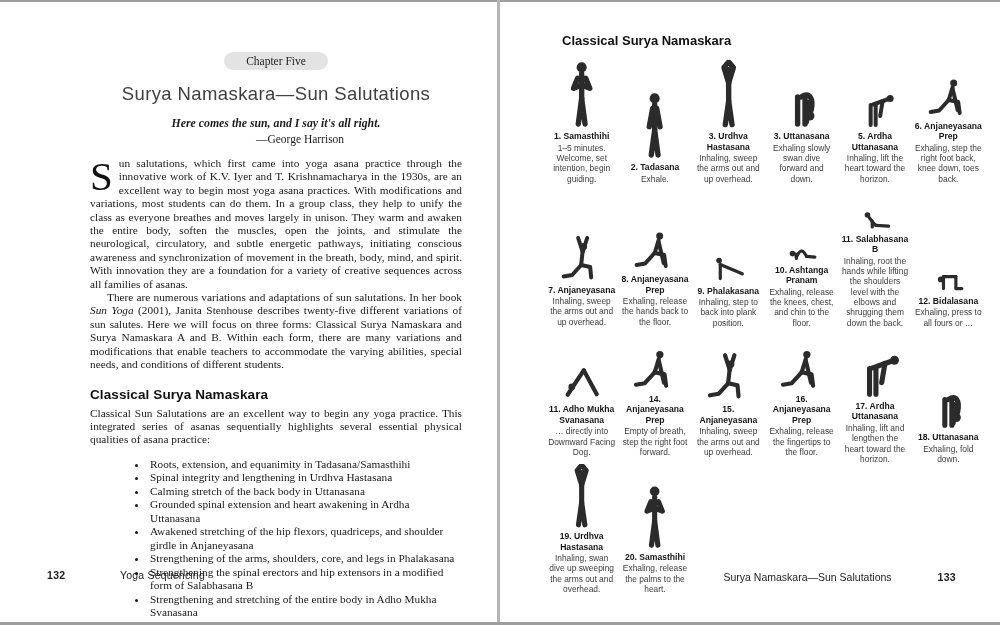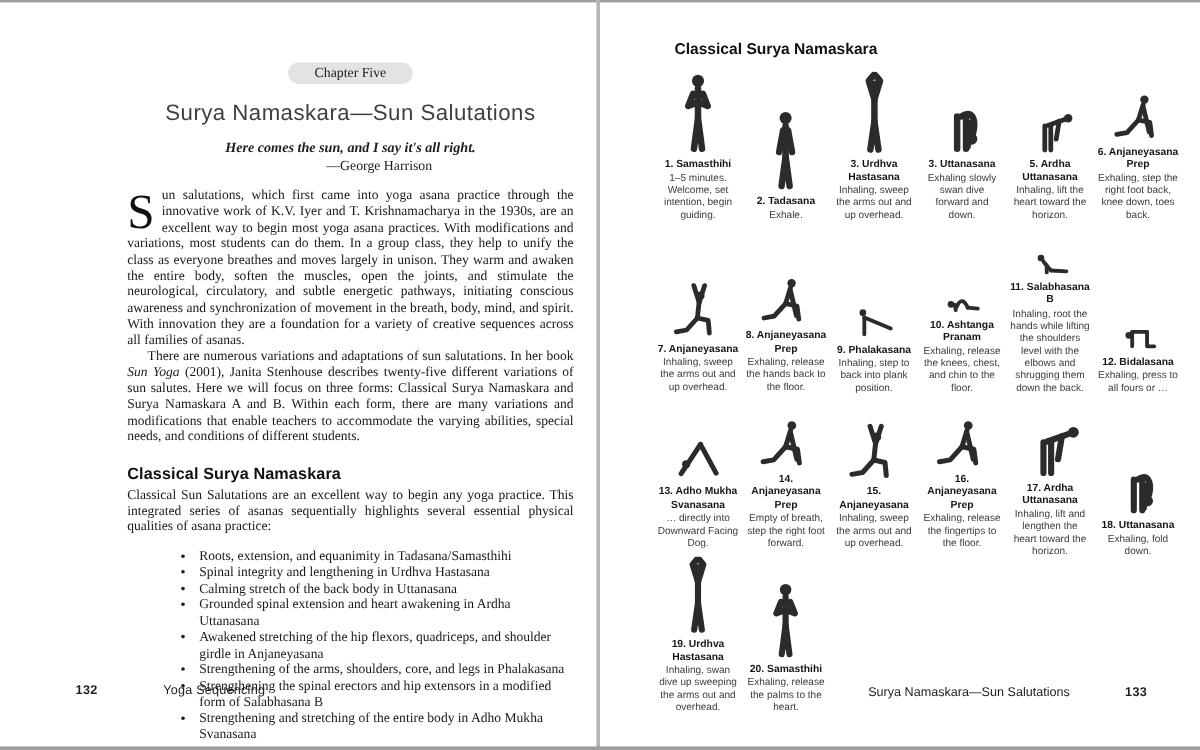--- a/index.html
+++ b/index.html
@@ -4,21 +4,21 @@
 <style>
   * { margin:0; padding:0; box-sizing:border-box; }
   html,body { background:#e9e9e9; }
   body { font-family:"Liberation Sans", sans-serif; }
   .spread { position:relative; width:1000px; height:625px; background:#ffffff; overflow:hidden; }
   .frame-top { position:absolute; top:0; left:0; width:1000px; height:2px; background:#9e9e9e; }
   .frame-bottom { position:absolute; bottom:0; left:0; width:1000px; height:3px; background:#9e9e9e; }
   .gutter { position:absolute; top:0; left:497px; width:3px; height:625px; background:#b5b5b5; }
 
   
-  .page-left { position:absolute; left:16px; top:2px; width:497px; height:620px; }
+  .page-left { position:absolute; left:0; top:2px; width:497px; height:620px; }
   .lp-content { position:absolute; left:90px; top:50px; width:372px; }
   .chapter-badge { display:table; margin:0 auto; background:#e3e3e3; border-radius:11px;
     padding:3px 22px; font-family:"Liberation Serif", serif; font-size:11.5px; color:#222; }
   .book-title { margin-top:13px; text-align:center; font-size:18.5px; font-weight:400;
     letter-spacing:0.4px; color:#3f3f3f; }
   .epigraph { margin-top:11px; text-align:center; font-family:"Liberation Serif", serif;
     font-style:italic; font-weight:bold; font-size:11.8px; color:#1c1c1c; }
   .attribution { margin-top:2px; text-align:center; position:relative; left:24px;
     font-family:Liberation Serif, serif; font-size:11.5px; color:#1c1c1c; }
   .body-text { margin-top:12px; font-family:"Liberation Serif", serif; font-size:11.3px;
@@ -270,21 +270,21 @@
         <div class="pose r4">
           <div class="fig">
             <svg viewBox="0 0 100 100" preserveAspectRatio="xMidYMax meet">
               <circle cx="31" cy="73" r="6.5" fill="#2b2b2b" stroke="none"></circle>
               <g fill="none" stroke="#2b2b2b" stroke-width="8" stroke-linecap="round" stroke-linejoin="round">
                 <path d="M23 88 L54 41"></path>
                 <path d="M54 41 L79 87"></path>
               </g>
             </svg>
           </div>
-          <div class="pname">13. Adho Mukha Svanasana</div>
+          <div class="pname">11. Adho Mukha Svanasana</div>
           <div class="pcap">… directly into Downward Facing Dog.</div>
         </div>
         <div class="pose r4">
           <div class="fig">
             <svg viewBox="0 0 100 100" preserveAspectRatio="xMidYMax meet">
               <circle cx="60" cy="30" r="7" fill="#2b2b2b" stroke="none"></circle>
               <g fill="none" stroke="#2b2b2b" stroke-width="8" stroke-linecap="round" stroke-linejoin="round">
                 <path d="M50 64 L31 85 L14 88"></path>
                 <path d="M50 64 L69 68 L72 90"></path>
                 <path d="M50 64 L58 38"></path>

